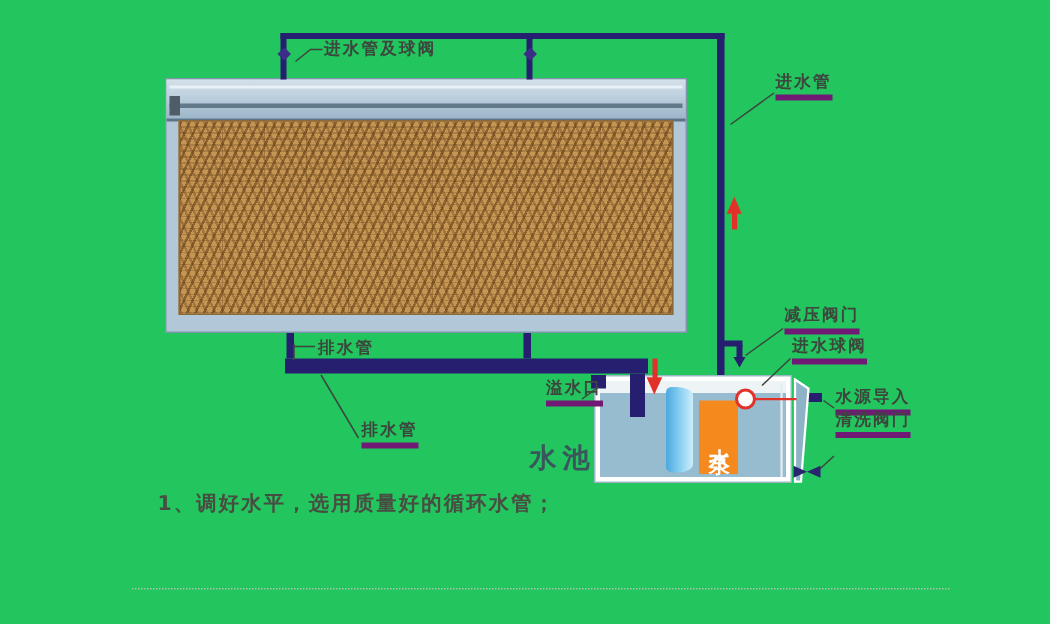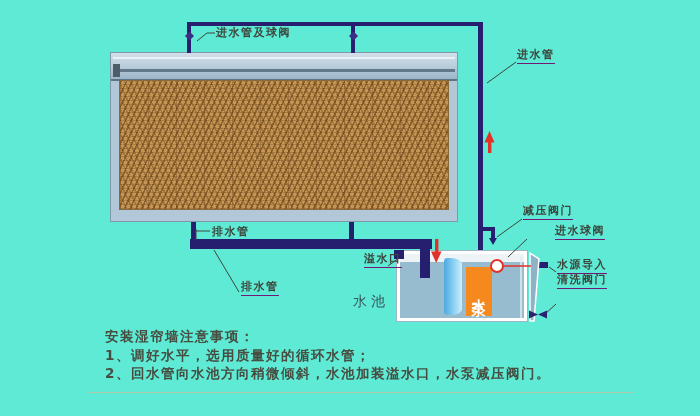--- a/index.html
+++ b/index.html
@@ -1,18 +1,18 @@
 <!DOCTYPE html>
 <html><head>
 <meta charset="utf-8">
 <style>
   html,body{margin:0;padding:0;}
   #stage{
     position:relative; width:700px; height:416px; overflow:hidden;
-    background:#5eead4;
+    background:#22c55e;
     font-family:"DejaVu Sans","Liberation Sans",sans-serif;
   }
   .pipe{position:absolute; background:#261e6e;}
   
   .unit{
     position:absolute; left:110px; top:52px; width:348px; height:170px;
     background:#b2c8d9; border:1px solid #7e97aa; box-sizing:border-box;
     box-shadow:inset 0 1px 0 #dbe6ee;
   }
   .rail{
@@ -51,23 +51,23 @@
   }
   .pump span{
     writing-mode:vertical-rl; color:#fff; font-weight:bold; font-size:14px;
     letter-spacing:4px; line-height:1;
   }
   
   .lbl{
     position:absolute; font-size:11px; font-weight:bold; color:#3c463d;
     letter-spacing:1.5px; white-space:nowrap; line-height:1.15;
   }
-  .lbl.u{border-bottom:1px solid #701a75; padding-bottom:1px;}
+  .lbl.u{border-bottom:4px solid #701a75; padding-bottom:1px;}
   .pool-lbl{
-    position:absolute; left:353px; top:293px; font-size:14px; font-weight:normal;
+    position:absolute; left:353px; top:293px; font-size:18px; font-weight:bold;
     color:#3a555c; letter-spacing:4px; white-space:nowrap;
   }
   
   .notes{
     position:absolute; left:105px; top:327px; font-size:13.5px; font-weight:bold;
     color:#474d41; letter-spacing:1.5px; line-height:18.5px; white-space:nowrap;
   }
   .dotline{
     position:absolute; left:88px; top:392px; width:545px; height:0;
     border-top:1px dotted #a9c6a7;
@@ -154,25 +154,23 @@
     <circle cx="497" cy="266" r="6" fill="#ffffff" stroke="#e23128" stroke-width="2"></circle>
     <line x1="503.5" y1="266" x2="531" y2="266" stroke="#e23128" stroke-width="1.5"></line>
   </svg>
 
   <div class="lbl" style="left:216px;top:27px;">进水管及球阀</div>
   <div class="lbl u" style="left:517px;top:49px;">进水管</div>
   <div class="lbl" style="left:212px;top:226px;">排水管</div>
   <div class="lbl u" style="left:241px;top:281px;">排水管</div>
   <div class="lbl u" style="left:344px;top:253px;margin-left:20px;">溢水口</div>
   <div class="lbl u" style="left:523px;top:205px;font-family:Liberation Mono, monospace;">减压阀门</div>
-  <div class="lbl u" style="left:528px;top:225px;margin-left:27px;">进水球阀</div>
+  <div class="lbl u" style="left:528px;top:225px;">进水球阀</div>
   <div class="lbl u" style="left:557px;top:259px;">水源导入</div>
   <div class="lbl u" style="left:557px;top:274px;">清洗阀门</div>
   <div class="pool-lbl">水池</div>
 
   <div class="notes">
-    <div>安装湿帘墙注意事项：</div>
     <div>1、调好水平，选用质量好的循环水管；</div>
-    <div>2、回水管向水池方向稍微倾斜，水池加装溢水口，水泵减压阀门。</div>
   </div>
 
   <div class="dotline"></div>
 </div>
 
 </body></html>

